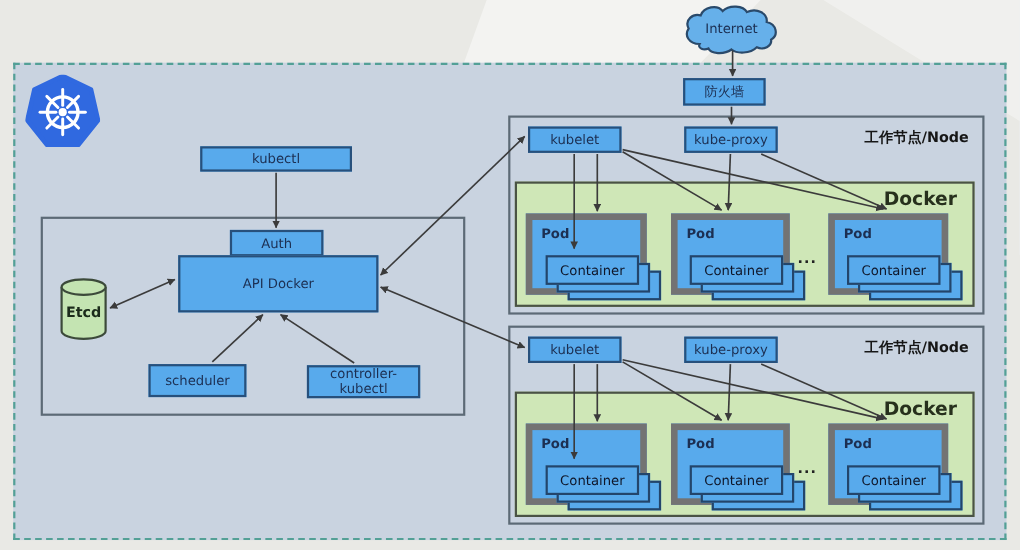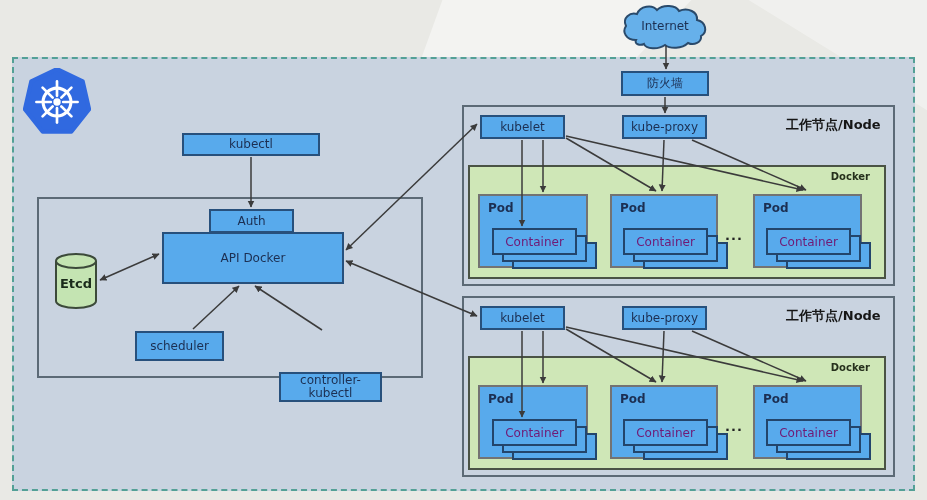--- a/index.html
+++ b/index.html
@@ -13,27 +13,27 @@
   .panel{position:absolute;left:12px;top:57px;width:899px;height:430px;
          background:#c9d3e0;border:2px dashed #53a096;}
   
   .bbox{position:absolute;background:#58aaec;border:2px solid #27507c;
         display:flex;align-items:center;justify-content:center;
         color:#1c2f52;font-size:12px;line-height:1.05;text-align:center;box-sizing:border-box;}
   
   .gbox{position:absolute;border:2px solid #5c6a76;box-sizing:border-box;}
   .glabel{position:absolute;font-weight:bold;font-size:13px;color:#161616;}
   .docker{position:absolute;background:#cfe7b7;border:2px solid #4a5345;box-sizing:border-box;}
-  .docker-label{position:absolute;right:14px;top:4px;font-weight:bold;font-size:10px;color:#26301c;}
-  .pod{position:absolute;background:#58aaec;border:2px solid #737373;box-sizing:border-box;}
+  .docker-label{position:absolute;right:14px;top:4px;font-weight:bold;font-size:17px;color:#26301c;}
+  .pod{position:absolute;background:#58aaec;border:6px solid #737373;box-sizing:border-box;}
   .pod-label{position:absolute;left:8px;top:5px;font-size:12px;font-weight:600;color:#1c2f52;}
   .ghost{position:absolute;width:85px;height:27px;background:#58aaec;border:2px solid #23456b;box-sizing:border-box;}
   .cmain{position:absolute;width:85px;height:27px;background:#58aaec;border:2px solid #23456b;
          box-sizing:border-box;display:flex;align-items:center;justify-content:center;
-         font-size:12px;color:#701a75;}
+         font-size:12px;color:#0f172a;}
   .dots{position:absolute;font-weight:bold;font-size:13px;color:#222;letter-spacing:1px;}
   svg.overlay{position:absolute;left:0;top:0;width:927px;height:500px;pointer-events:none;}
   .cyl-label{font-weight:bold;}
 </style>
 </head>
 <body>
 
 <div class="stage">
   <div class="deco deco1"></div>
   <div class="deco deco2"></div>
@@ -57,21 +57,21 @@
   </svg>
 
   <svg style="position:absolute;left:618px;top:2px;" width="95" height="48" viewBox="0 0 95 48">
     <path d="M 18 38 C 8 38 4 30 8 24 C 4 16 12 10 19 12 C 22 4 34 2 39 8
              C 45 2 58 3 61 9 C 70 5 80 10 79 18 C 88 20 90 30 83 34
              C 84 40 76 44 70 41 C 64 47 52 47 47 43 C 40 48 28 47 26 42
              C 22 44 16 42 18 38 Z" fill="#66b0ea" stroke="#2a4a6b" stroke-width="2"></path>
     <text x="47" y="28" text-anchor="middle" font-size="12" fill="#1c2f52">Internet</text>
   </svg>
 
-  <div class="bbox" style="left:621px;top:71px;width:88px;height:25px;align-items:center;">
+  <div class="bbox" style="left:621px;top:71px;width:75px;height:25px;align-items:center;">
     <span>防火墙</span>
   </div>
 
   <div class="gbox" style="left:37px;top:197px;width:386px;height:181px;"></div>
 
   <div class="bbox" style="left:182px;top:133px;width:138px;height:23px;">
     <span>kubectl</span>
   </div>
 
   <div class="bbox" style="left:209px;top:209px;width:85px;height:24px;">
@@ -85,21 +85,21 @@
   <svg style="position:absolute;left:53px;top:251px;" width="46" height="60" viewBox="0 0 46 60">
     <path d="M 3 10 L 3 50 A 20 7 0 0 0 43 50 L 43 10" fill="#c4e4b2" stroke="#3c4a3a" stroke-width="2"></path>
     <ellipse cx="23" cy="10" rx="20" ry="7" fill="#c4e4b2" stroke="#3c4a3a" stroke-width="2"></ellipse>
     <text x="23" y="37" text-anchor="middle" font-size="13" font-weight="bold" fill="#1b2b1b" class="cyl-label">Etcd</text>
   </svg>
 
   <div class="bbox" style="left:135px;top:331px;width:89px;height:30px;">
     <span>scheduler</span>
   </div>
 
-  <div class="bbox" style="left:279px;top:332px;width:103px;height:30px;flex-direction:column;margin-top:40px;">
+  <div class="bbox" style="left:279px;top:332px;width:103px;height:30px;flex-direction:column;">
     <span>controller-</span>
     <span>kubectl</span>
   </div>
 
   <div class="gbox" style="left:462px;top:105px;width:433px;height:181px;"></div>
   <div class="glabel" style="left:786px;top:116px;">工作节点/Node</div>
 
   <div class="bbox" style="left:480px;top:115px;width:85px;height:24px;">
     <span>kubelet</span>
   </div>

